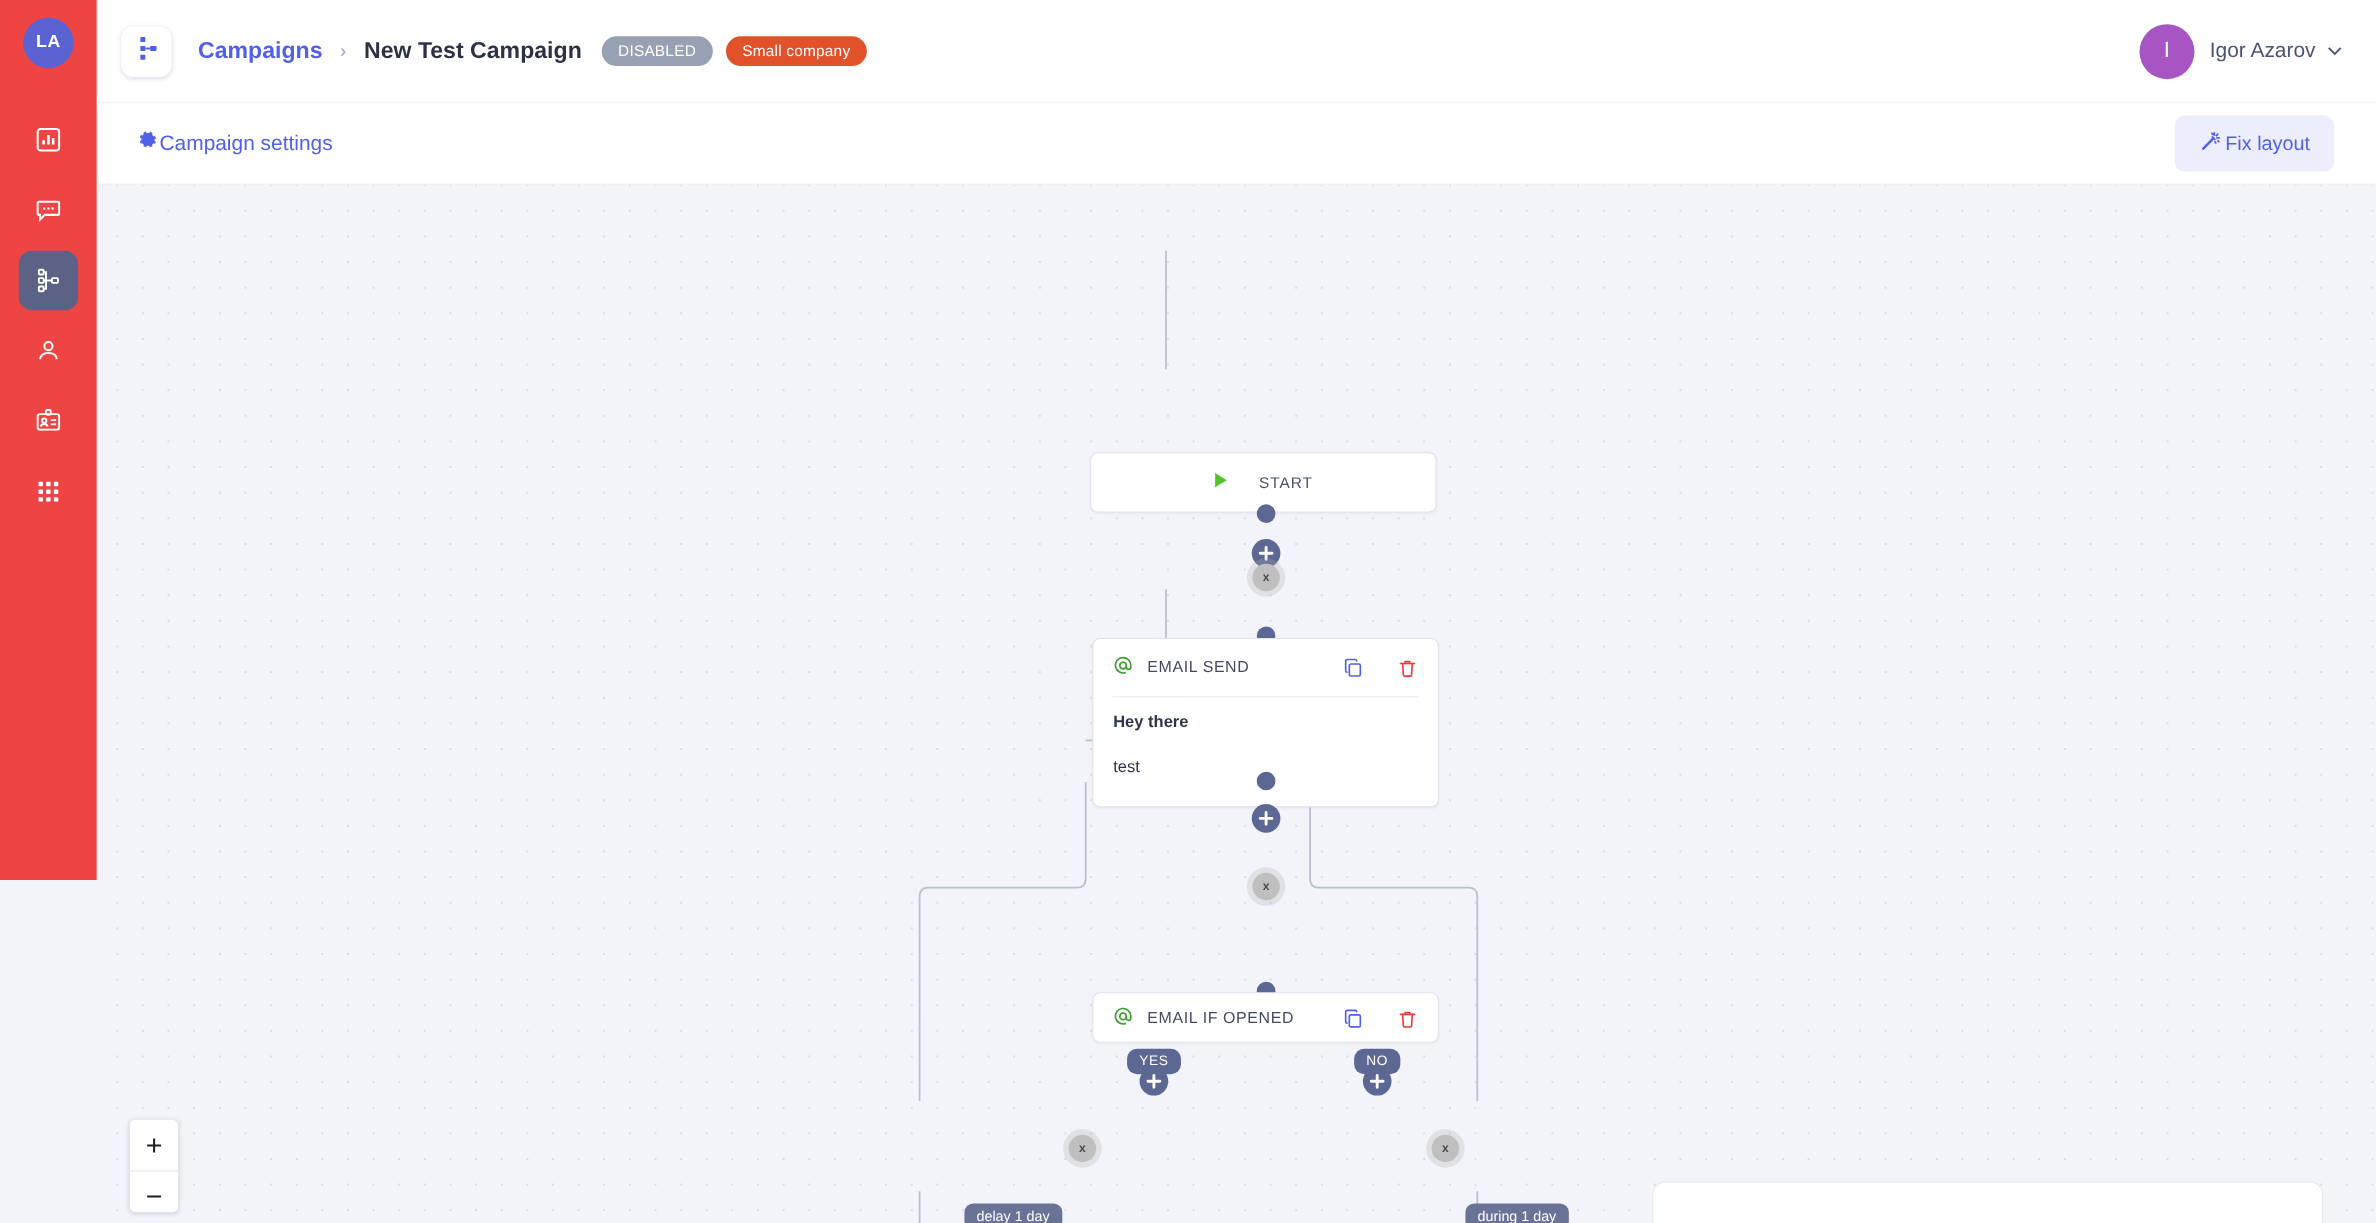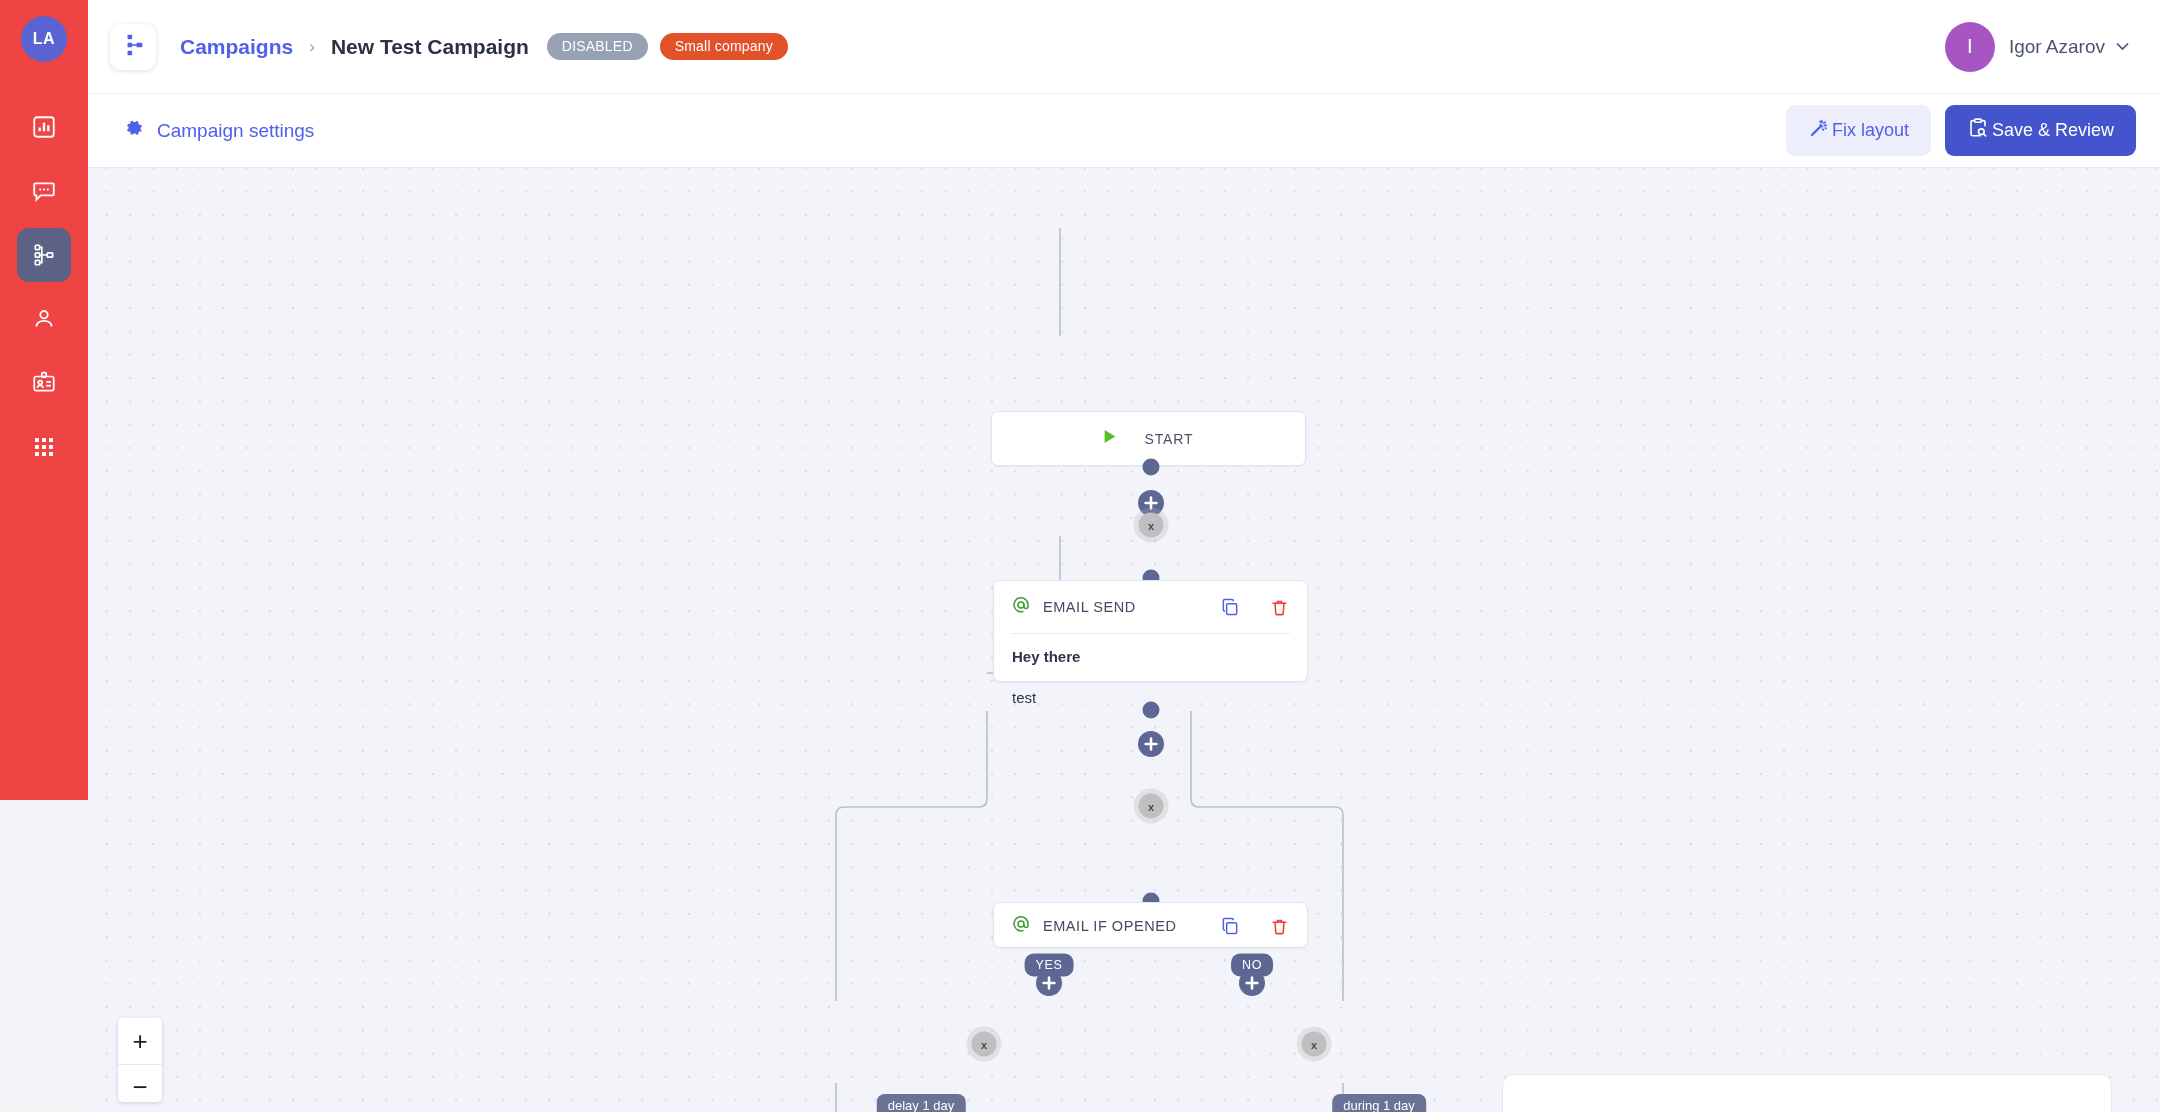--- a/index.html
+++ b/index.html
@@ -79,21 +79,21 @@
   .user-name { color: #4a5474; font-size: 19px; white-space: nowrap; }
   .caret { margin-left: 10px; color: #4a5474; font-size: 13px; }
 
   
   .toolbar {
     height: 74px; min-height: 74px; background: #fff;
     display: flex; align-items: center; padding: 0 24px 0 36px;
     border-bottom: 1px solid #e7eaf2;
   }
   .settings-link {
-    display: flex; align-items: center; gap: 12px;
+    display: flex; align-items: center; 
     color: #5160e8; font-size: 19px; font-weight: 500; cursor: pointer;
     white-space: nowrap;
   }
   .toolbar-spacer { flex: 1; }
   .saveinfo {
     text-align: right; color: #3d4457; font-size: 15.5px;
     line-height: 1.5; margin-right: 22px; white-space: nowrap;
   }
   .btn {
     display: flex; align-items: center; gap: 3px;
@@ -332,32 +332,20 @@
           <svg width="21" height="21" viewBox="0 0 24 24" fill="none" stroke="#5160e8" stroke-width="1.9" stroke-linecap="round">
             <path d="M4.5 19.5L15 9" stroke-width="2.6"></path>
             <path d="M14 7.5l2.5 2.5"></path>
             <path d="M16 3.2v2.2M19.6 4.6l-1.5 1.5M21 8.4h-2.2M13.6 3.8l.9.9M19.8 11.4l.8.8M16.6 12.6l.9.9"></path>
           </svg>
         </span>
         <span>Fix layout</span>
       </button>
 
 
-      <button class="btn btn-primary">
-        <span>
-          <svg width="22" height="22" viewBox="0 0 24 24" fill="none" stroke="#fff" stroke-width="1.8">
-            <path d="M8 4H6a1.6 1.6 0 0 0-1.6 1.6v13.2A1.6 1.6 0 0 0 6 20.4h9"></path>
-            <path d="M16 4h2a1.6 1.6 0 0 1 1.6 1.6v4.6"></path>
-            <rect x="8.4" y="2.3" width="7.2" height="3.4" rx="1.2"></rect>
-            <circle cx="15.6" cy="16" r="3.1"></circle>
-            <path d="M18 18.3l2.4 2.4" stroke-linecap="round"></path>
-          </svg>
-        </span>
-        <span>Save &amp; Review</span>
-      </button>
     </div>
 
     <div class="canvas">
       <div class="flow">
 
         <svg class="wires" viewBox="0 0 2072 944" preserveAspectRatio="none">
           <g stroke="#b9bfcd" stroke-width="1.6" fill="none">
 
             <path d="M972 60 L972 168"></path>
 
@@ -387,21 +375,21 @@
 
         <div class="port" style="left:1063px; top:299px;"></div>
         <div class="plus" style="left:1063px; top:335px;">
           <svg width="16" height="16" viewBox="0 0 16 16" fill="none" stroke="#fff" stroke-width="2.6" stroke-linecap="round">
               <path d="M8 2.6v10.8M2.6 8h10.8"></path>
             </svg>
         </div>
         <div class="xbtn" style="left:1063px; top:357px;">x</div>
         <div class="port" style="left:1063px; top:410px;"></div>
 
-        <div class="node" style="left:905px; top:412px; width:315px; height:102px;">
+        <div class="node" style="left:905px; top:412px; width:315px; height:154px;">
           <div class="node-head">
             <span>
               <svg width="20" height="20" viewBox="0 0 24 24" fill="none" stroke="#3f9c35" stroke-width="1.8">
                 <circle cx="12" cy="12" r="3.6"></circle>
                 <path d="M15.6 12v1.9a2.4 2.4 0 0 0 4.8 0V12A8.4 8.4 0 1 0 15 19.6"></path>
               </svg>
             </span>
             <span class="node-type">EMAIL SEND</span>
             <span class="node-head-spacer"></span>
             <span class="act-btn">

